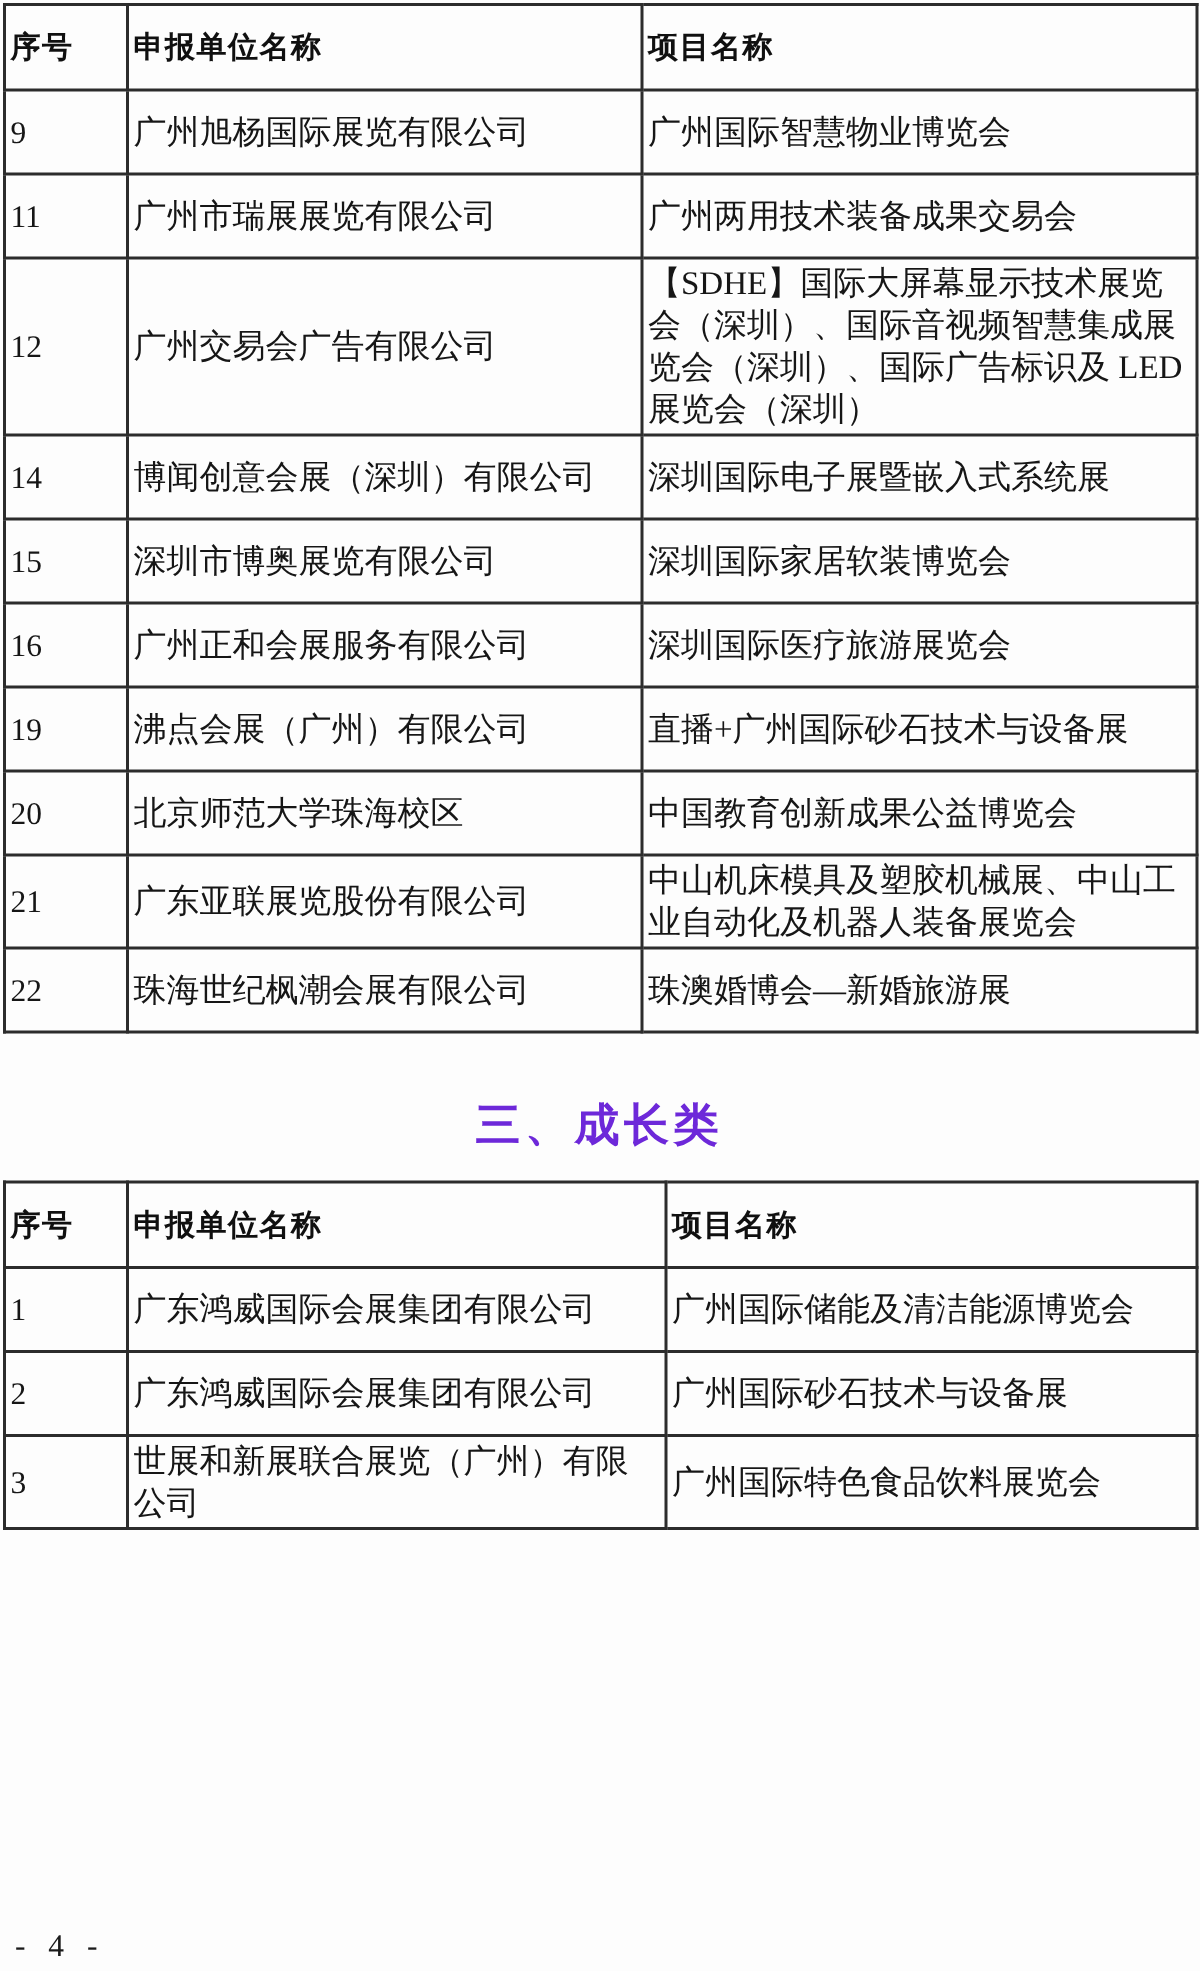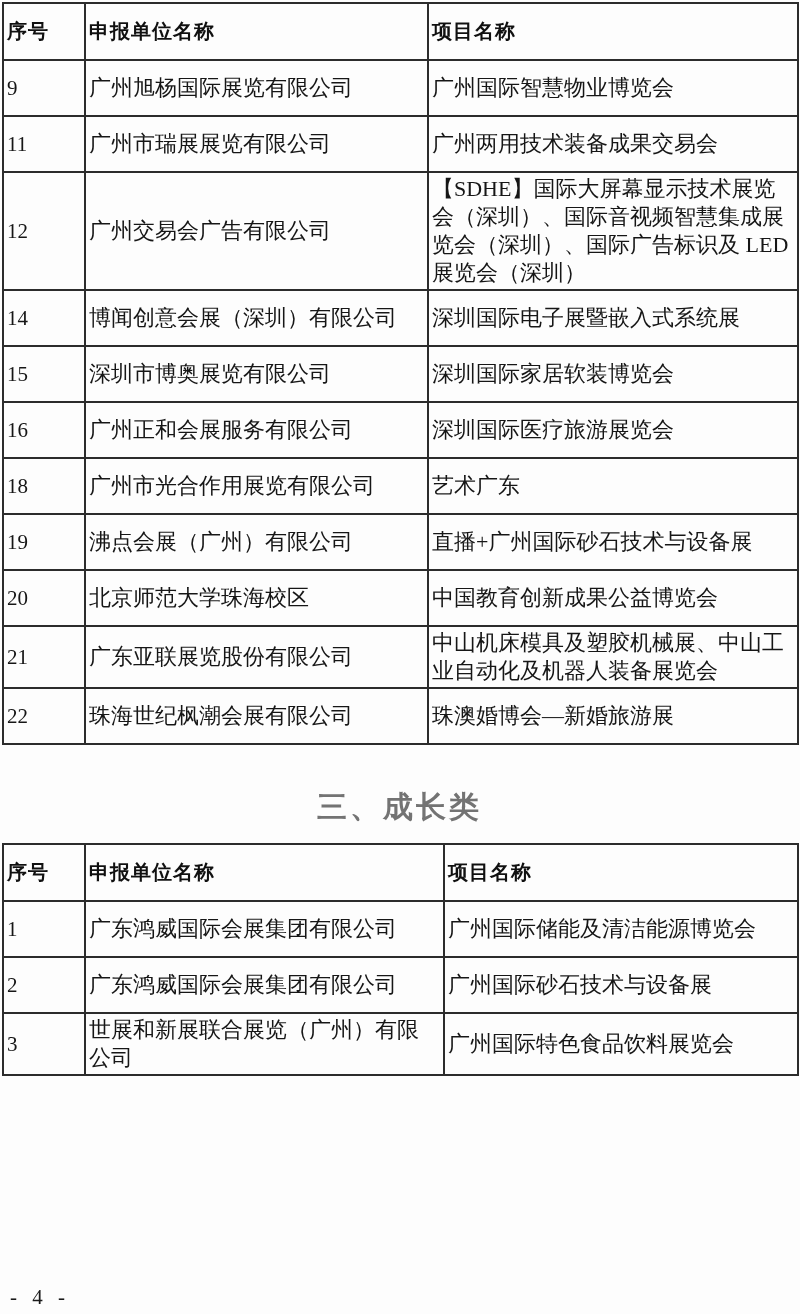--- a/index.html
+++ b/index.html
@@ -48,21 +48,21 @@
     font-size: 21px;
   }
   .section-heading {
     margin: 44px 0 18px 0;
     text-align: center;
     font-family: "Liberation Sans", "DejaVu Sans", sans-serif;
     font-weight: bold;
     font-size: 30px;
     line-height: 36px;
     letter-spacing: 3px;
-    color: #737373;
+    color: #6d28d9;
   }
   .page-footer {
     position: absolute;
     left: 10px;
     top: 1285px;
     font-size: 21px;
     letter-spacing: 5px;
     color: #1a1a1a;
     font-family: "Liberation Serif", "DejaVu Serif", serif;
   }
@@ -119,25 +119,20 @@
           <td class="c3">深圳国际家居软装博览会</td>
         </tr>
 
         <tr>
           <td class="c1">16</td>
           <td class="c2">广州正和会展服务有限公司</td>
           <td class="c3">深圳国际医疗旅游展览会</td>
         </tr>
 
 
-        <tr>
-          <td class="c1">18</td>
-          <td class="c2">广州市光合作用展览有限公司</td>
-          <td class="c3">艺术广东</td>
-        </tr>
 
         <tr>
           <td class="c1">19</td>
           <td class="c2">沸点会展（广州）有限公司</td>
           <td class="c3">直播+广州国际砂石技术与设备展</td>
         </tr>
 
         <tr>
           <td class="c1">20</td>
           <td class="c2">北京师范大学珠海校区</td>

